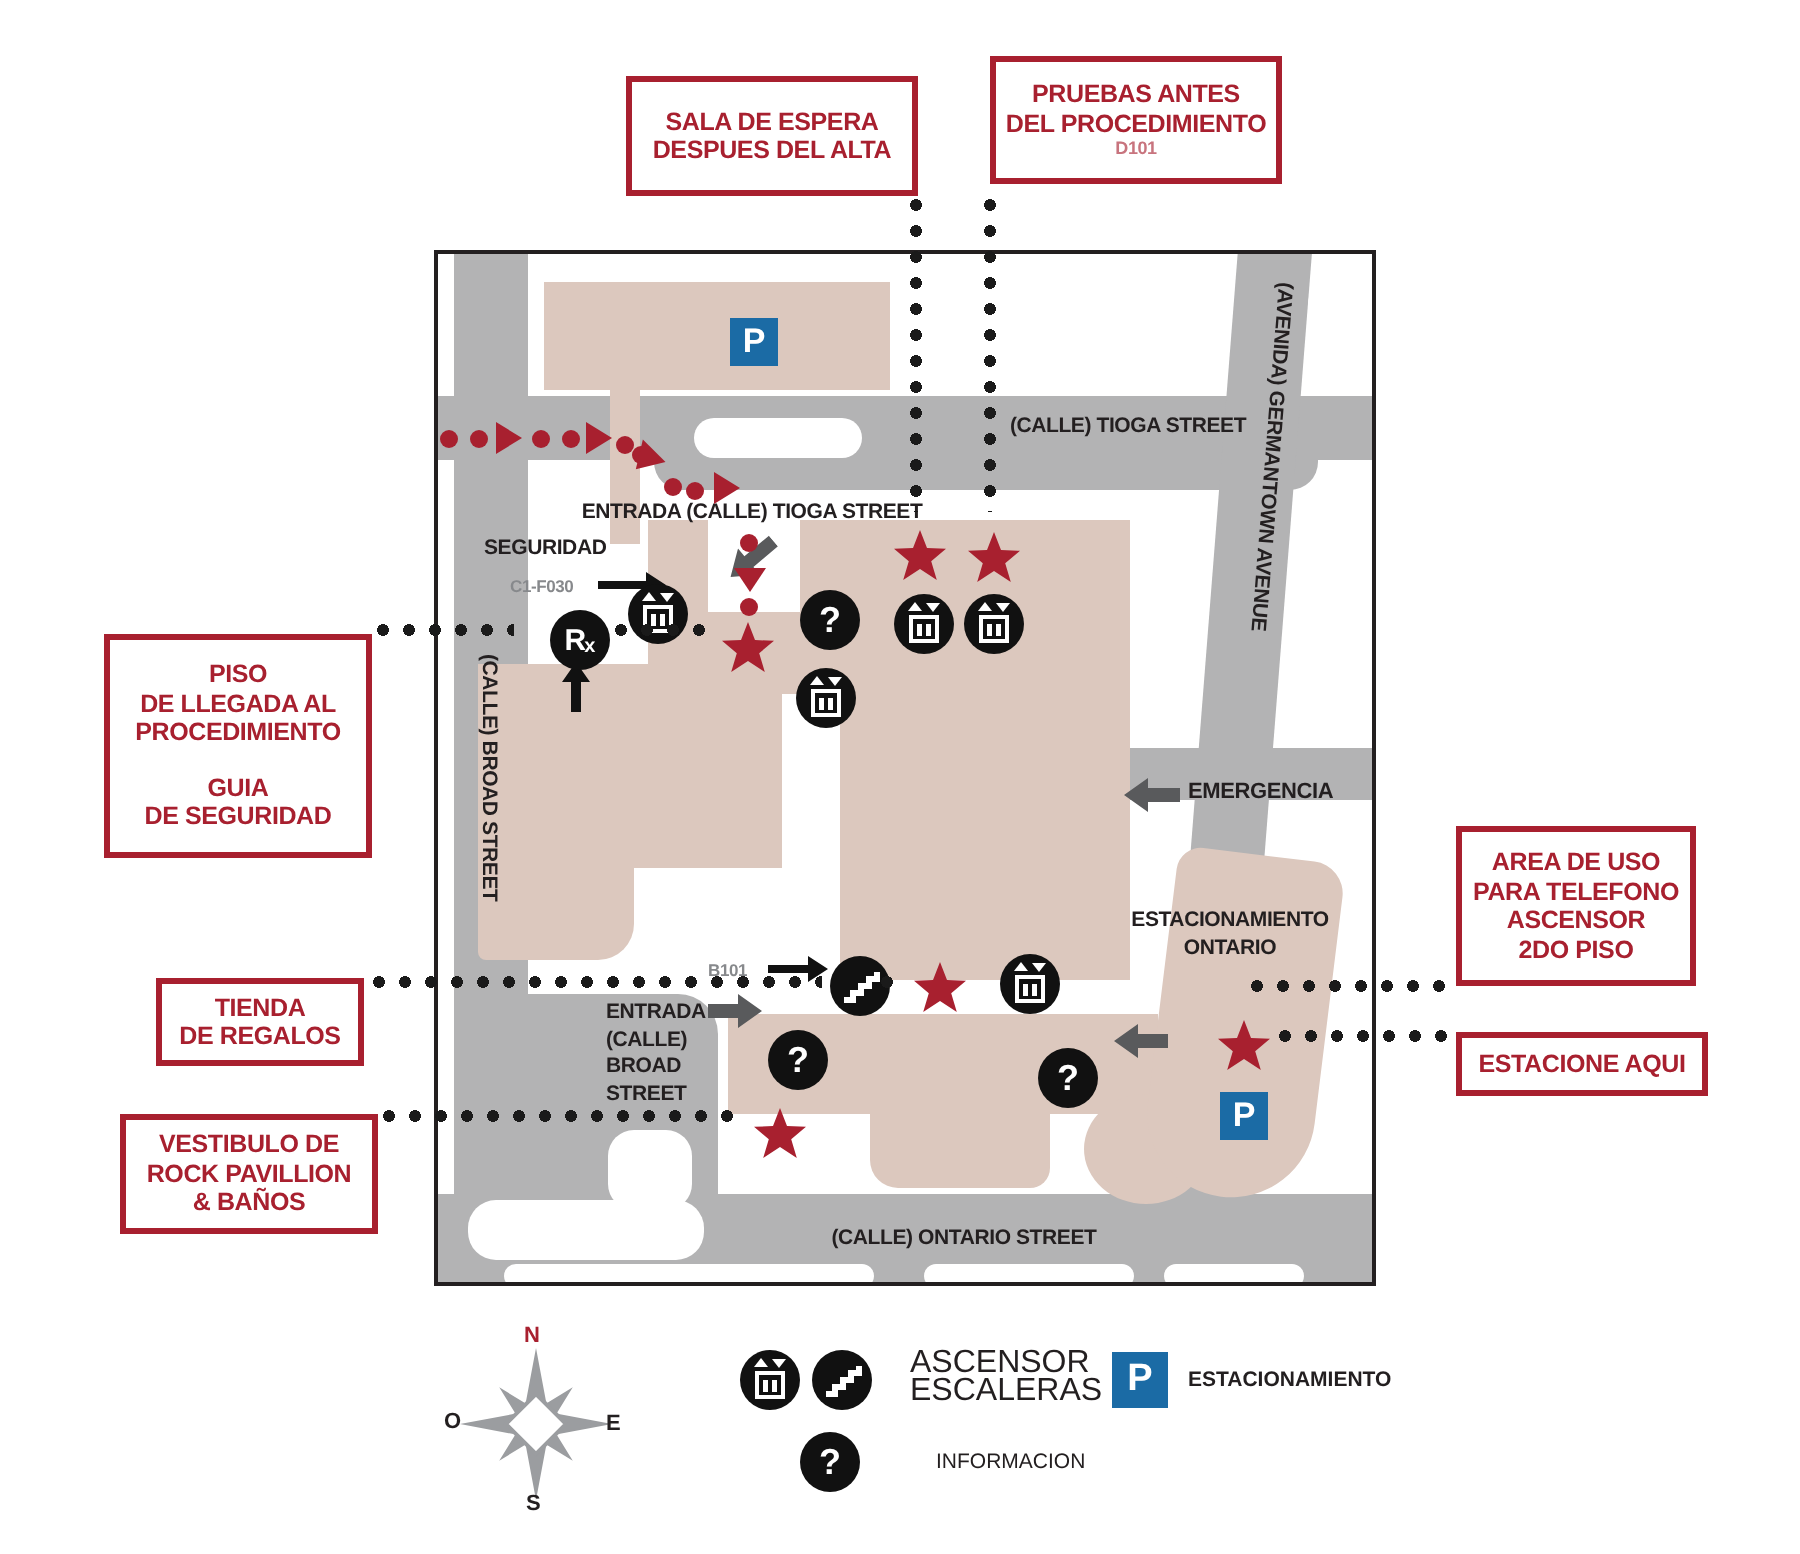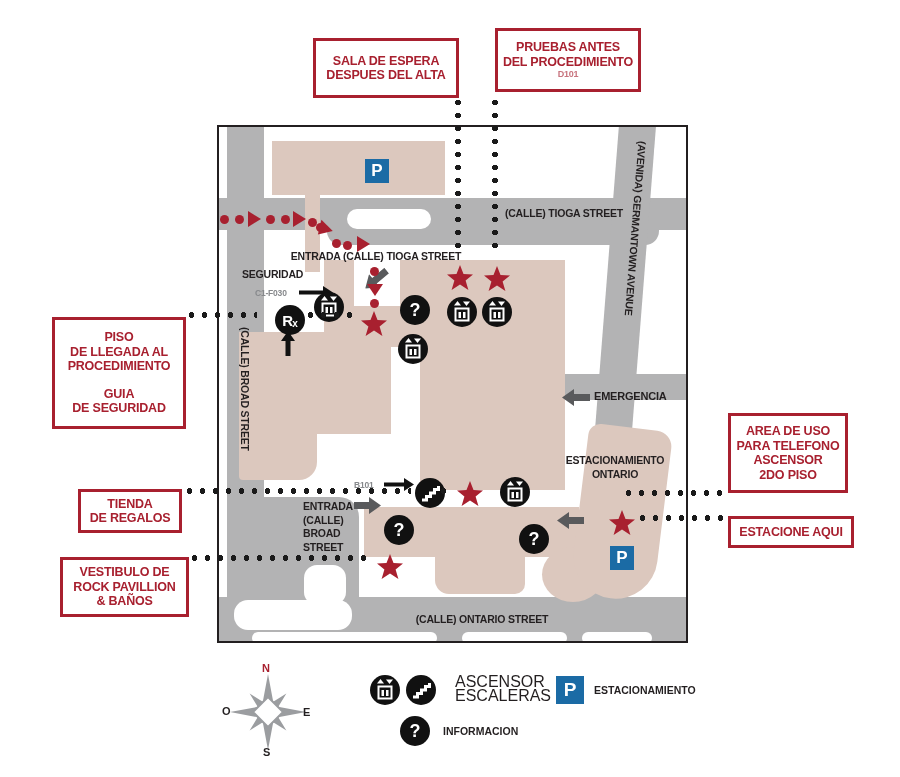--- a/index.html
+++ b/index.html
@@ -303,21 +303,21 @@
         <path d="M7 22 h4.5 v-3.5 h4 v-3.5 h4 v-3.5 h4 V8" stroke="#fff" stroke-width="3" fill="none"></path>
       </svg>
     <div class="abs" style="left:455px;top:20px;font-weight:normal;font-size:16px;line-height:13.5px;color:var(--ink)">
       <div>ASCENSOR</div>
       <div>ESCALERAS</div>
     </div>
 
     <div class="cicon" style="left:400px;top:61px">
         <span class="qmark">?</span>
       </div>
-    <div class="abs" style="left:443px;top:70px;font-weight:bold;font-size:10.5px;color:var(--ink)">INFORMACION</div>
+    <div class="abs" style="left:468px;top:70px;font-weight:normal;font-size:10.5px;color:var(--ink)">INFORMACION</div>
 
     <div class="picon" style="left:556px;top:21px;width:28px;height:28px;font-size:19px">
         <span>P</span>
       </div>
     <div class="abs" style="left:594px;top:29px;font-weight:bold;font-size:10.5px;color:var(--ink)">ESTACIONAMIENTO</div>
   </div>
 
 </div>
 
 </body></html>

